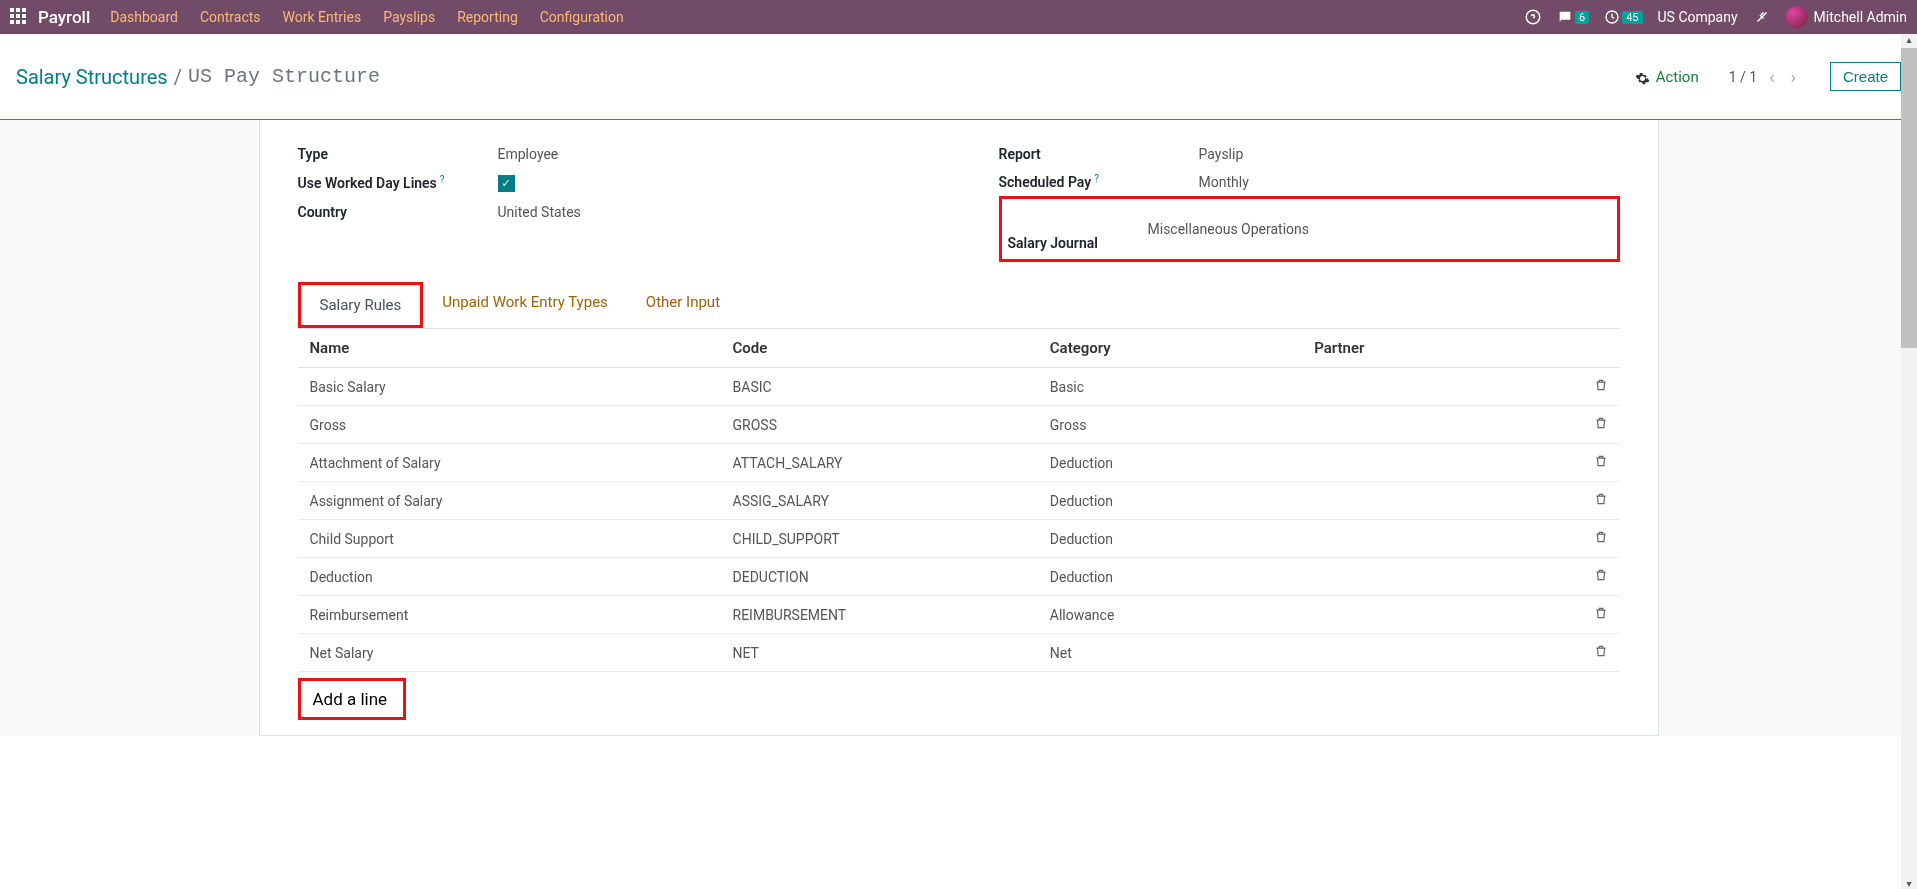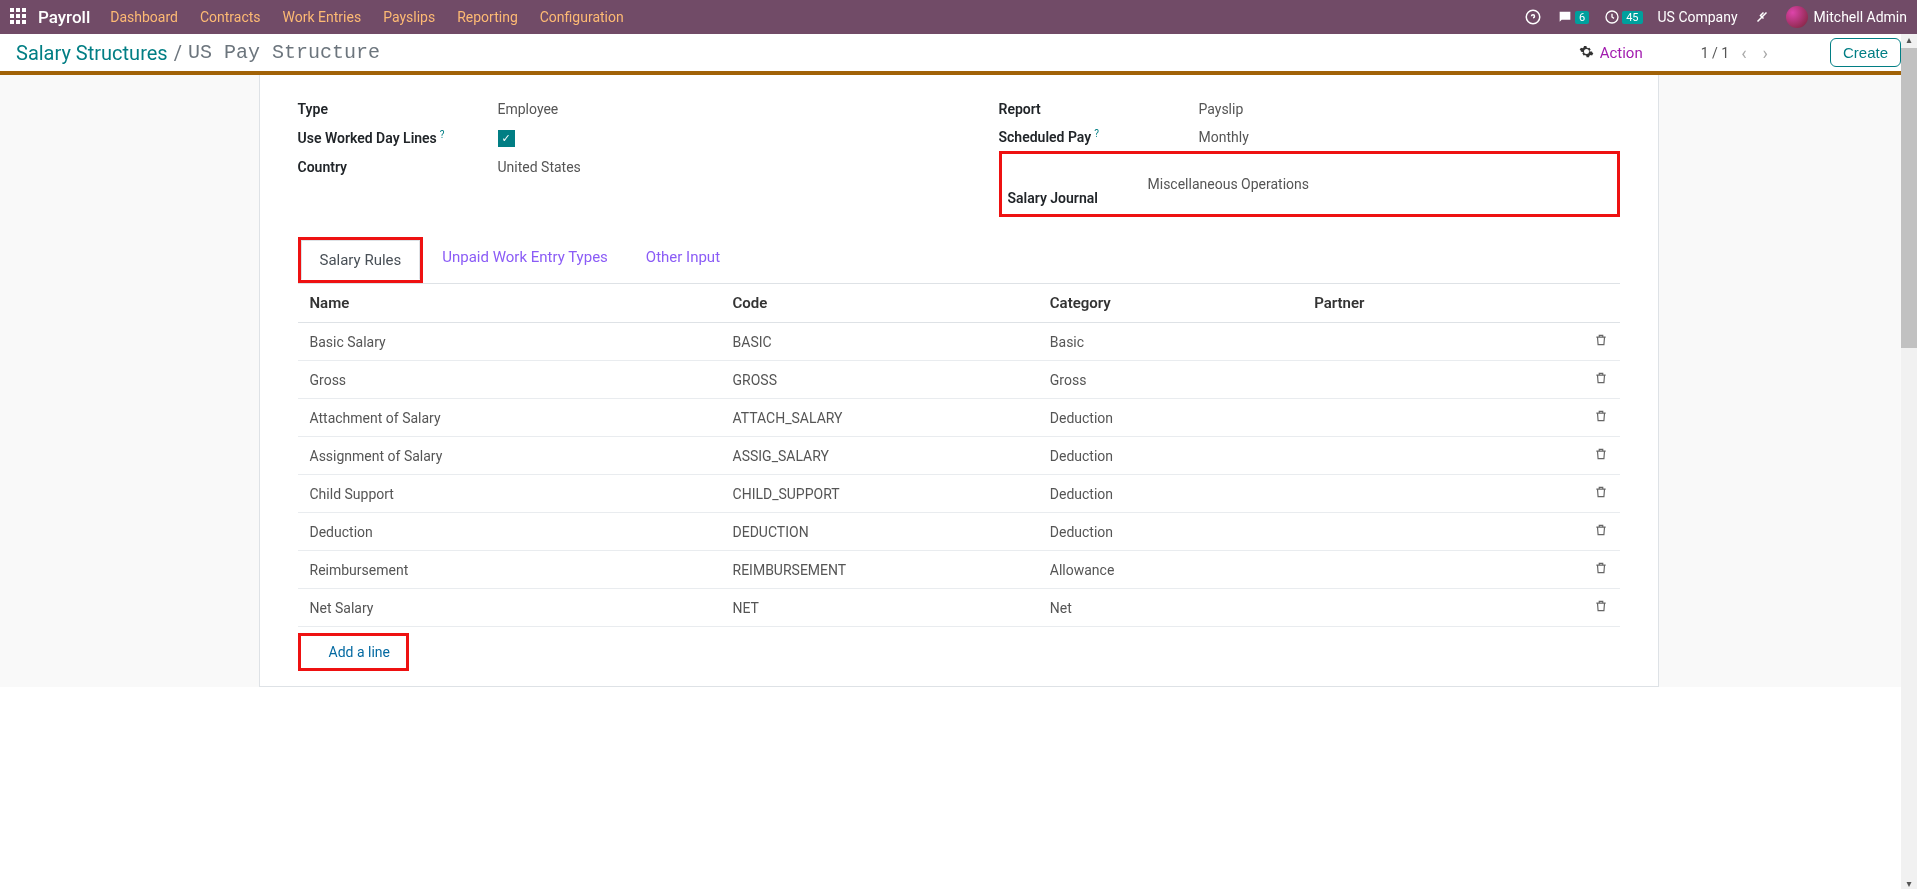--- a/index.html
+++ b/index.html
@@ -12,58 +12,58 @@
 .topnav .menu { display: flex; gap: 22px; }
 .topnav .menu a { color: #fdba74; text-decoration: none; font-size: 14px; cursor: pointer; }
 .topnav .spacer { flex: 1; }
 .topnav .right { display: flex; align-items: center; gap: 15px; }
 .topnav .icon-btn { position: relative; cursor: pointer; display: flex; align-items: center; }
 .topnav .badge { background: #00a09d; color: #fff; border-radius: 2px; padding: 0 4px; font-size: 11px; margin-left: 2px; }
 .topnav .company { color: #fff; font-size: 14px; cursor: pointer; }
 .topnav .user { display: flex; align-items: center; gap: 6px; cursor: pointer; }
 .topnav .avatar { width: 22px; height: 22px; border-radius: 50%; background: radial-gradient(circle at 30% 30%, #d4a, #723); }
 
-.controlbar { display: flex; align-items: center; padding: 4px 16px; border-bottom: 4px solid #a16207; background: #fff; gap: 28px; }
+.controlbar { display: flex; align-items: center; padding: 28px 16px; border-bottom: 1px solid #a16207; background: #fff; }
 .breadcrumbs { font-size: 20px; display: flex; align-items: center; gap: 6px; }
 .breadcrumbs .root { color: #017e84; cursor: pointer; }
 .breadcrumbs .sep { color: #6c757d; }
 .breadcrumbs .current { color: #6c757d; font-family: Liberation Mono, monospace; }
 .controlbar .spacer { flex: 1; }
-.controlbar .action-btn { display: flex; align-items: flex-start; gap: 6px; cursor: pointer; font-size: 15px; color: #a21caf; margin-right: 30px; }
+.controlbar .action-btn { display: flex; align-items: flex-end; gap: 6px; cursor: pointer; font-size: 15px; color: #15803d; margin-right: 30px; }
 .controlbar .pager { display: flex; align-items: center; gap: 8px; margin-right: 30px; color: #555;}
 .controlbar .pager .arrow { color: #aaa; cursor: pointer; font-size: 18px; padding: 0 4px;}
-.controlbar .create { border: 1px solid #017e84; background: #fff; color: #017e84; padding: 5px 12px; cursor: pointer; font-size: 15px; border-radius: 6px;}
+.controlbar .create { border: 1px solid #017e84; background: #fff; color: #017e84; padding: 5px 12px; cursor: pointer; font-size: 15px; border-radius: 0;}
 
 .form-sheet-wrap { display: flex; justify-content: center; padding: 0; background: #f9f9f9; }
 .form-sheet { width: 1400px; background: #fff; border: 1px solid #dee2e6; border-top: none; padding: 20px 38px 15px; }
 
 .form-columns { display: flex; gap: 80px; margin-bottom: 20px; }
 .form-col { flex: 1; }
 .field-row { display: flex; padding: 6px 0; align-items: center; }
 .field-label { width: 200px; font-weight: 600; color: #212529; font-size: 14px; display: flex; align-items: center; gap: 3px; }
 .field-label .help { color: #017e84; font-size: 10px; font-weight: 400; position: relative; top: -4px; cursor: help;}
 .field-value { color: #555; font-size: 14px; }
 .checkbox { width: 17px; height: 17px; background: #017e84; display: inline-flex; align-items: center; justify-content: center; color: #fff; font-size: 11px;}
 
 .highlight-wrap { border: 3px solid #e11; padding: 2px 6px; display: inline-flex; width: 100%;}
 
 .tabs { display: flex; border-bottom: 1px solid #dee2e6; margin-top: 8px; }
-.tab { padding: 10px 18px; border: 1px solid transparent; border-bottom: none; margin-bottom: -1px; cursor: pointer; color: #8b5cf6; font-size: 15px;}
+.tab { padding: 10px 18px; border: 1px solid transparent; border-bottom: none; margin-bottom: -1px; cursor: pointer; color: #a16207; font-size: 15px;}
 .tab.active { border-color: #dee2e6; border-bottom: 1px solid #fff; color: #495057; background: #fff;}
 .tab-hl { border: 3px solid #e11; padding: 0; }
 .tab-hl .tab { margin: 0;}
 
 table.rules { width: 100%; border-collapse: collapse; font-size: 14px; }
 table.rules th { text-align: left; padding: 10px 12px; font-weight: 600; border-bottom: 1px solid #dee2e6; color: #333; font-size: 15px;}
 table.rules td { padding: 10px 12px; border-bottom: 1px solid #e9ecef; color: #555; }
 .col-name { width: 32%; } .col-code { width: 24%; } .col-cat { width: 20%; } .col-partner { width: 18%; } .col-del { width: 30px; text-align: right;}
 .trash { cursor: pointer; color: #6c757d; }
 
 .add-line-wrap { border: 3px solid #e11; display: inline-block; padding: 0px 6px 0px 2px; margin-top: 6px;}
-.add-line { color: #0369a1; cursor: pointer; padding: 8px 10px; display: inline-block; font-size: 14px; margin-left: 16px;}
+.add-line { color: #000000; cursor: pointer; padding: 8px 10px; display: inline-block; font-size: 17px;}
 
 .gear-svg { width: 15px; height: 15px; }
 .scrollbar-track { position: fixed; right: 0; top: 34px; bottom: 0; width: 16px; background: #f1f1f1; }
 .scrollbar-thumb { position:absolute; top:0; width:100%; height: 40px; background: #c1c1c1; }
 .scrollbar-arrows { position:absolute; width: 100%; text-align:center; font-size:10px; color:#555;}
 </style>
 </head>
 <body>
 
 <div class="topnav">

